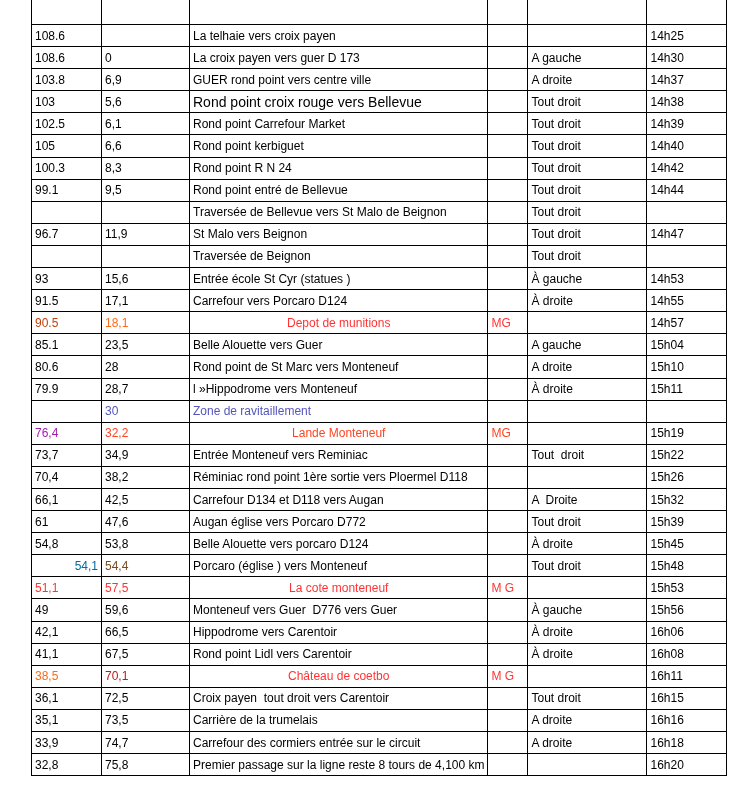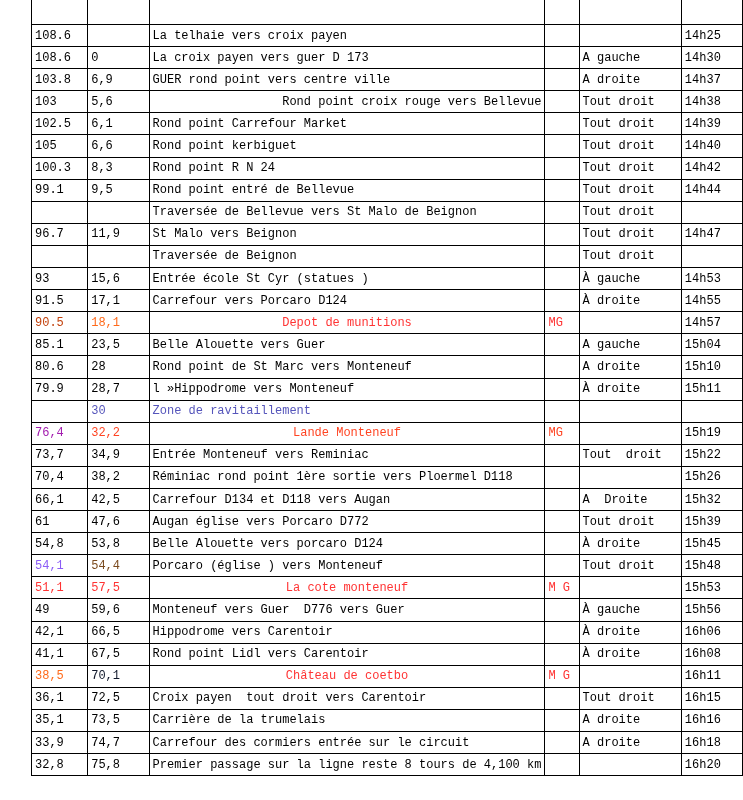--- a/index.html
+++ b/index.html
@@ -1,30 +1,30 @@
 <!DOCTYPE html>
 <html><head>
   <meta charset="utf-8">
   <style>
     html, body { margin: 0; padding: 0; background: #ffffff; }
     body { width: 743px; height: 800px; overflow: hidden; position: relative; }
     #route-table {
       position: absolute; left: 31px; top: -1px;
       border-collapse: collapse; table-layout: fixed;
-      font-family: Liberation Mono, monospace; font-size: 12px; color: #000; padding-left: 28px;
+      font-family: Liberation Sans, sans-serif; font-size: 12px; color: #000; padding-left: 28px;
     }
     #route-table td {
       border: 1px solid #000; padding: 0 3px; height: 21.1px;
       white-space: pre; overflow: hidden; vertical-align: middle; line-height: 14px;
     }
     #route-table tr.header-row td { height: 24px; }
     col.c1 { width: 70px; } col.c2 { width: 88px; } col.c3 { width: 294px; }
     col.c4 { width: 40px; } col.c5 { width: 119px; } col.c6 { width: 80px; }
     td.centered { text-align: center; }
-    td.emphasized { font-size: 12px; text-align: right; }
+    td.emphasized { font-size: 14px; }
   </style>
 </head>
 <body>
 
 <table id="route-table">
   <colgroup>
     <col class="c1">
       <col class="c2">
       <col class="c3">
       <col class="c4">
@@ -226,21 +226,21 @@
       </tr>
       <tr>
         <td>54,8</td>
         <td>53,8</td>
         <td>Belle Alouette vers porcaro D124</td>
         <td></td>
         <td>À droite</td>
         <td>15h45</td>
       </tr>
       <tr>
-        <td style="color: #8b5cf6;">54,1</td>
+        <td style="color: #0369a1; text-align: right;">54,1</td>
         <td style="color: rgb(122, 74, 30);">54,4</td>
         <td>Porcaro (église ) vers Monteneuf</td>
         <td></td>
         <td>Tout droit</td>
         <td>15h48</td>
       </tr>
       <tr>
         <td style="color: rgb(255, 51, 51);">51,1</td>
         <td style="color: rgb(255, 51, 51);">57,5</td>
         <td class="centered" style="color: rgb(255, 51, 51);">La cote monteneuf</td>
@@ -267,21 +267,21 @@
       <tr>
         <td>41,1</td>
         <td>67,5</td>
         <td>Rond point Lidl vers Carentoir</td>
         <td></td>
         <td>À droite</td>
         <td>16h08</td>
       </tr>
       <tr>
         <td style="color: rgb(255, 106, 26);">38,5</td>
-        <td style="color: #0f172a;">70,1</td>
+        <td style="color: #b91c1c;">70,1</td>
         <td class="centered" style="color: rgb(255, 51, 51);">Château de coetbo</td>
         <td style="color: rgb(255, 51, 51);">M G</td>
         <td></td>
         <td>16h11</td>
       </tr>
       <tr>
         <td>36,1</td>
         <td>72,5</td>
         <td>Croix payen  tout droit vers Carentoir</td>
         <td></td>

